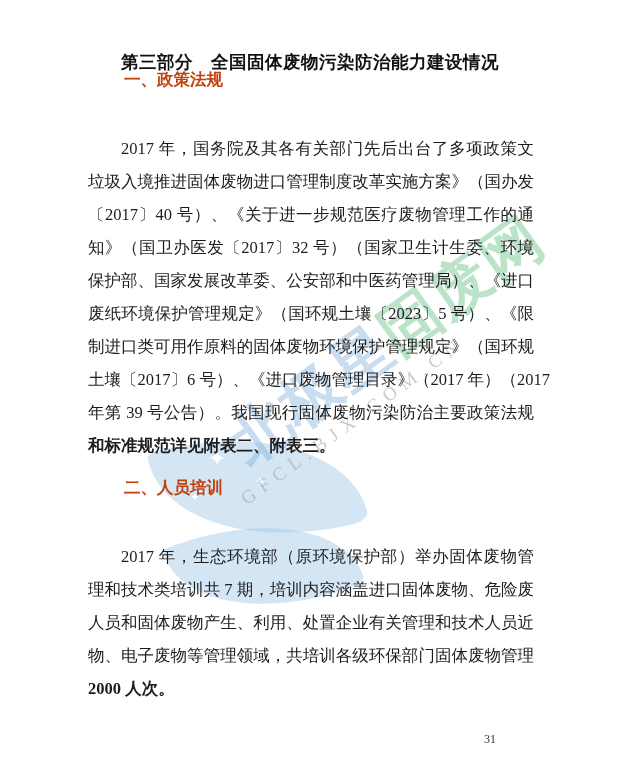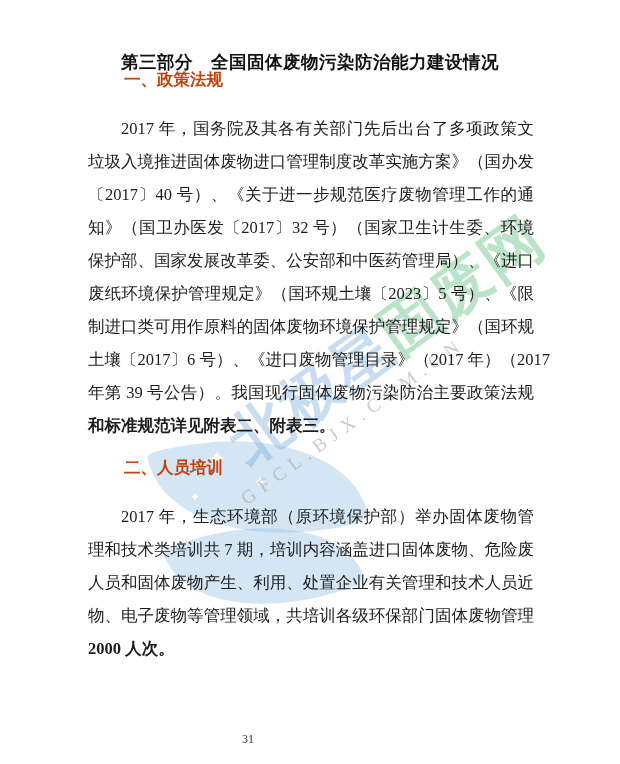--- a/index.html
+++ b/index.html
@@ -107,39 +107,39 @@
   }
   .sec-heading {
     font-size: 16.5px;
     font-weight: bold;
     padding-left: 36px;
     line-height: 24px;
     color: #c2410c;
   }
   .sec-heading.h1 { margin-top: 0; }
   .sec-heading.h2 { margin-top: 14px; }
-  .para { margin-top: 20px; }
+  .para { margin-top: 40px; }
   .line {
     font-size: 16.5px;
     line-height: 33px;
     height: 33px;
     text-align: justify;
     text-align-last: justify;
     white-space: nowrap;
     color: #1c1c1c;
   }
   .line.indent { padding-left: 33px; }
   .line.last { text-align-last: left; font-weight: bold; }
 
   .page-number {
     position: absolute;
     bottom: 17px;
     left: 0;
     width: 496px;
-    text-align: center;
+    text-align: right;
     font-size: 12px;
     color: #333;
   }
 </style>
 </head>
 <body>
 
 <div class="page">
 
   <div class="watermark">

